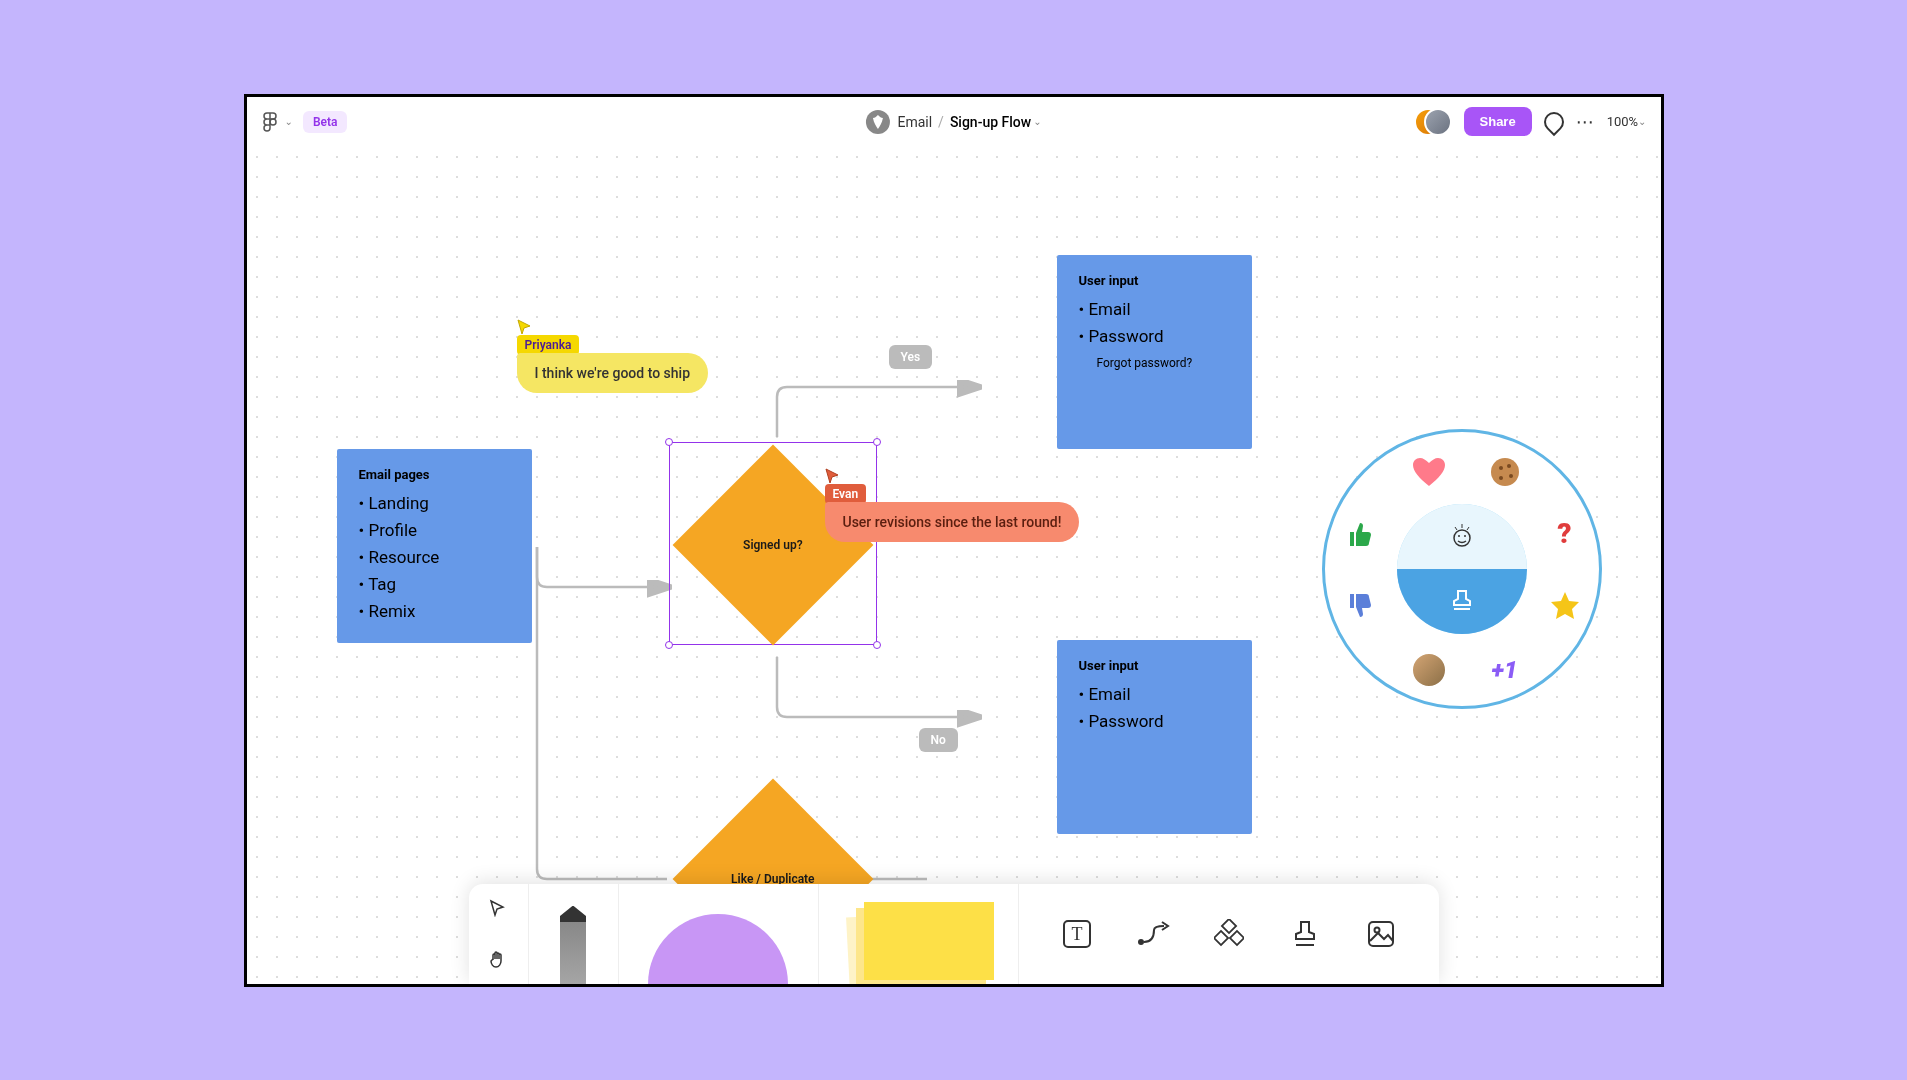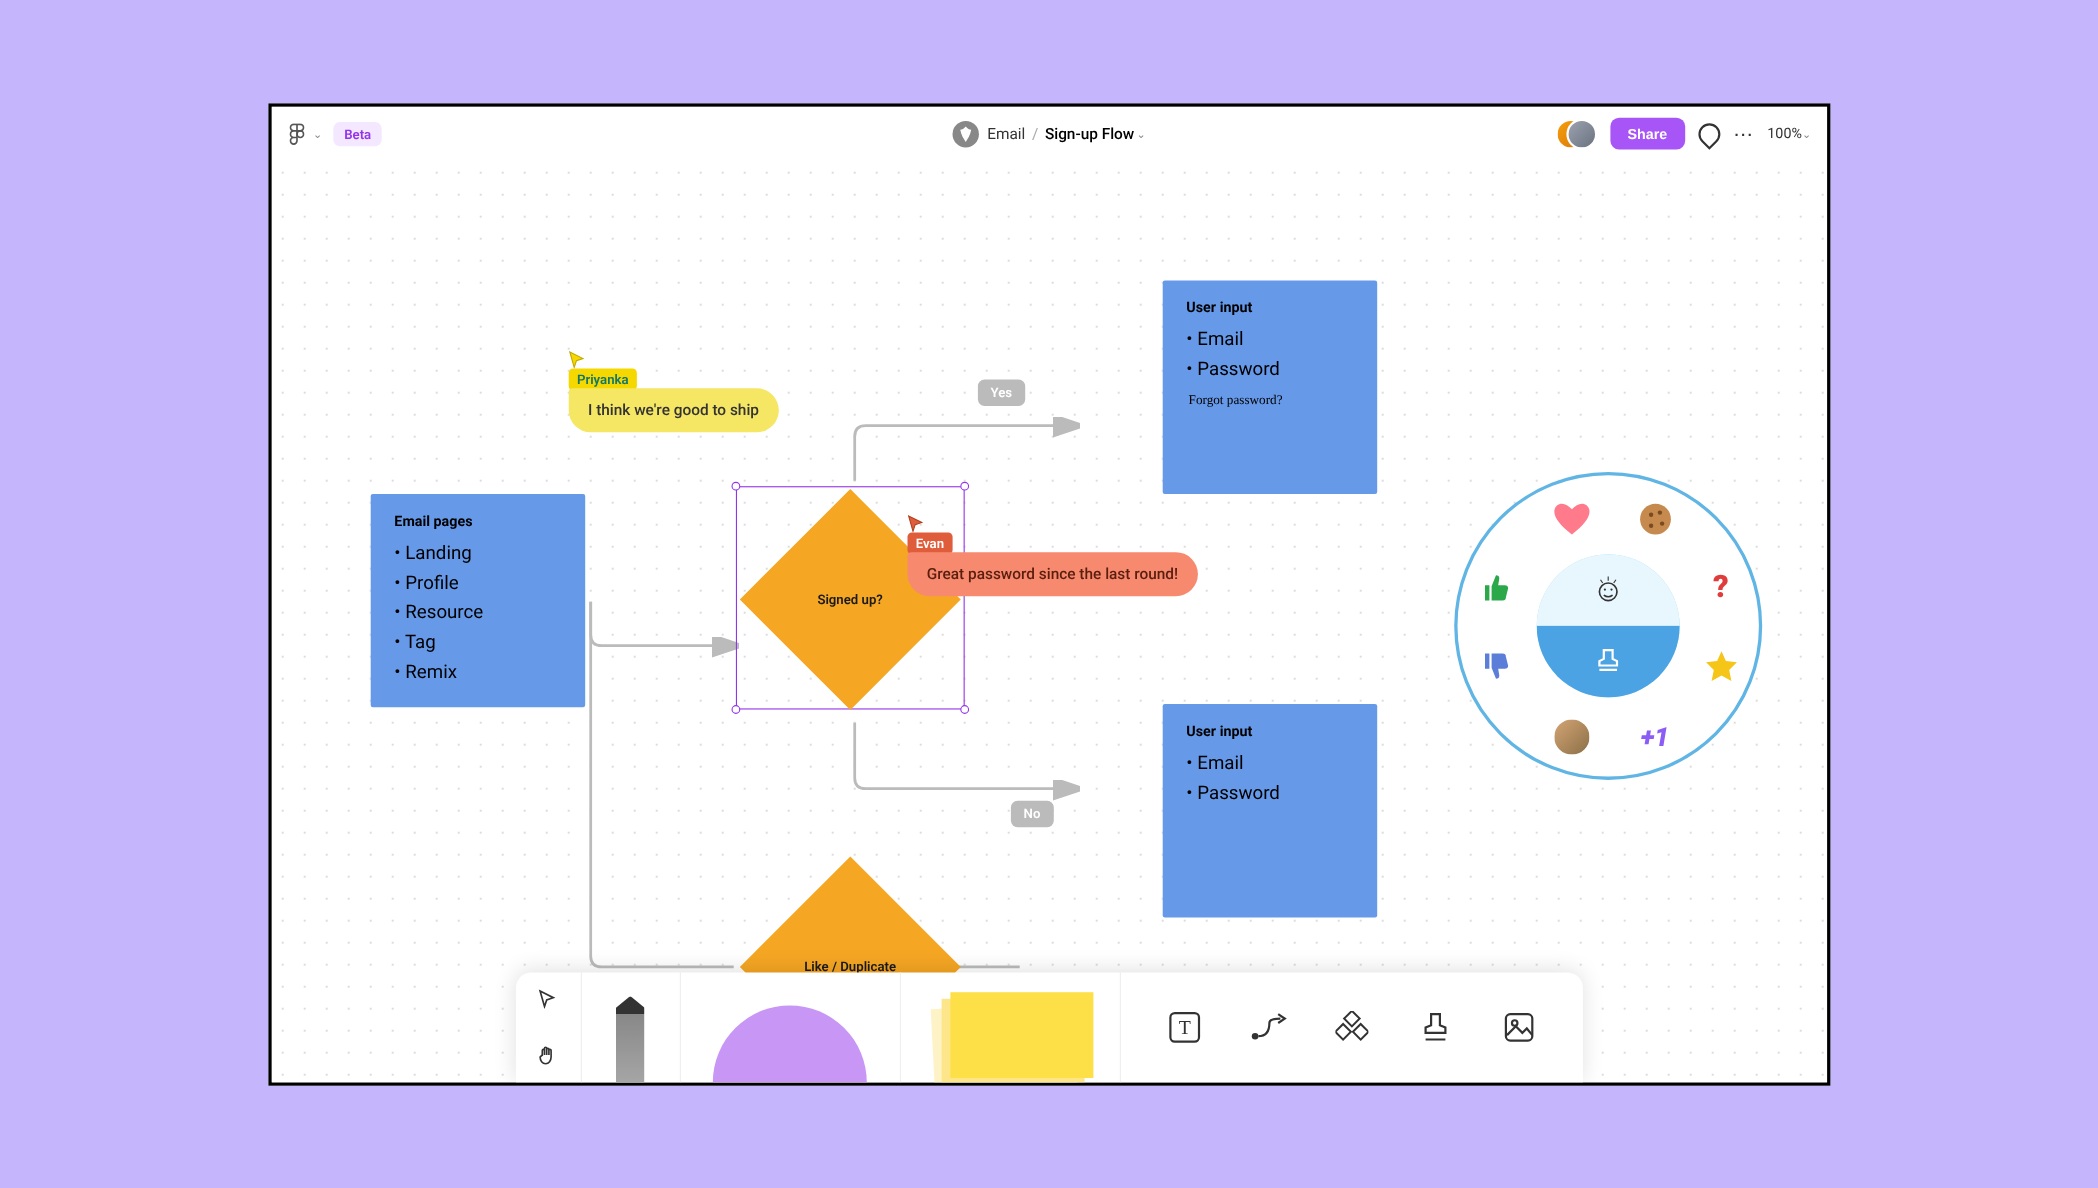--- a/index.html
+++ b/index.html
@@ -100,21 +100,21 @@
 .rect {
   background: #6699E8;
   border-radius: 2px;
   color: #000000;
   padding: 18px 22px;
 }
 .rect .rect-title { font-weight: 700; font-size: 13px; margin-bottom: 8px; }
 .rect ul { list-style: none; }
 .rect ul li::before { content: "• "; }
 .rect ul li { font-size: 17px; line-height: 1.6; }
-.rect .extra { margin-top: 6px; font-size: 12px; margin-left: 2px; font-family: Liberation Serif, serif; }
+.rect .extra { margin-top: 6px; font-size: 12px; margin-left: 18px; }
 
 .diamond-wrap { width: 200px; height: 200px; display: flex; align-items: center; justify-content: center; }
 .diamond {
   width: 142px; height: 142px;
   background: #F5A623;
   transform: rotate(45deg);
   display: flex;
   align-items: center;
   justify-content: center;
 }
@@ -150,21 +150,21 @@
 }
 .cursor-bubble {
   font-size: 14px;
   padding: 12px 18px;
   border-radius: 4px 22px 22px 22px;
   margin-top: -2px;
   color: #333;
   font-weight: 500;
   white-space: nowrap;
 }
-.priyanka .cursor-tag { background: #F5D800; color: #0f766e; text-align: center; }
+.priyanka .cursor-tag { background: #F5D800; color: #4c1d95; text-align: center; }
 .priyanka .cursor-bubble { background: #F5E663; }
 .evan .cursor-tag { background: #E05D3C; color: #fff; }
 .evan .cursor-bubble { background: #F78A6E; color: #5a1e0f; }
 
 .edge-label {
   position: absolute;
   background: #bbb;
   color: #fff;
   font-size: 12px;
   font-weight: 600;
@@ -390,21 +390,21 @@
         </svg>
       <div class="cursor-tag">Priyanka</div>
       <div class="cursor-bubble">I think we're good to ship</div>
     </div>
 
     <div class="cursor-label evan" style="left:578px; top:321px;">
       <svg width="16" height="16">
           <path fill="#E05D3C" stroke="#b04020" d="M1 1 L13 7 L7 9 L5 15 Z"></path>
         </svg>
       <div class="cursor-tag">Evan</div>
-      <div class="cursor-bubble">Great password since the last round!</div>
+      <div class="cursor-bubble">User revisions since the last round!</div>
     </div>
 
     <div class="wheel" style="left:1075px; top:282px;">
       <div class="wheel-item" style="top:18px; left:82px;">
         <svg width="34" height="30" viewBox="0 0 34 30">
             <path fill="#FF7A8A" d="M17 29C7 21 1 14 1 8c0-4 3-7 7-7 3 0 6 2 9 5 3-3 6-5 9-5 4 0 7 3 7 7 0 6-6 13-16 21z"></path>
           </svg>
       </div>
       <div class="wheel-item" style="top:18px; left:158px;">
         <svg width="32" height="32">

